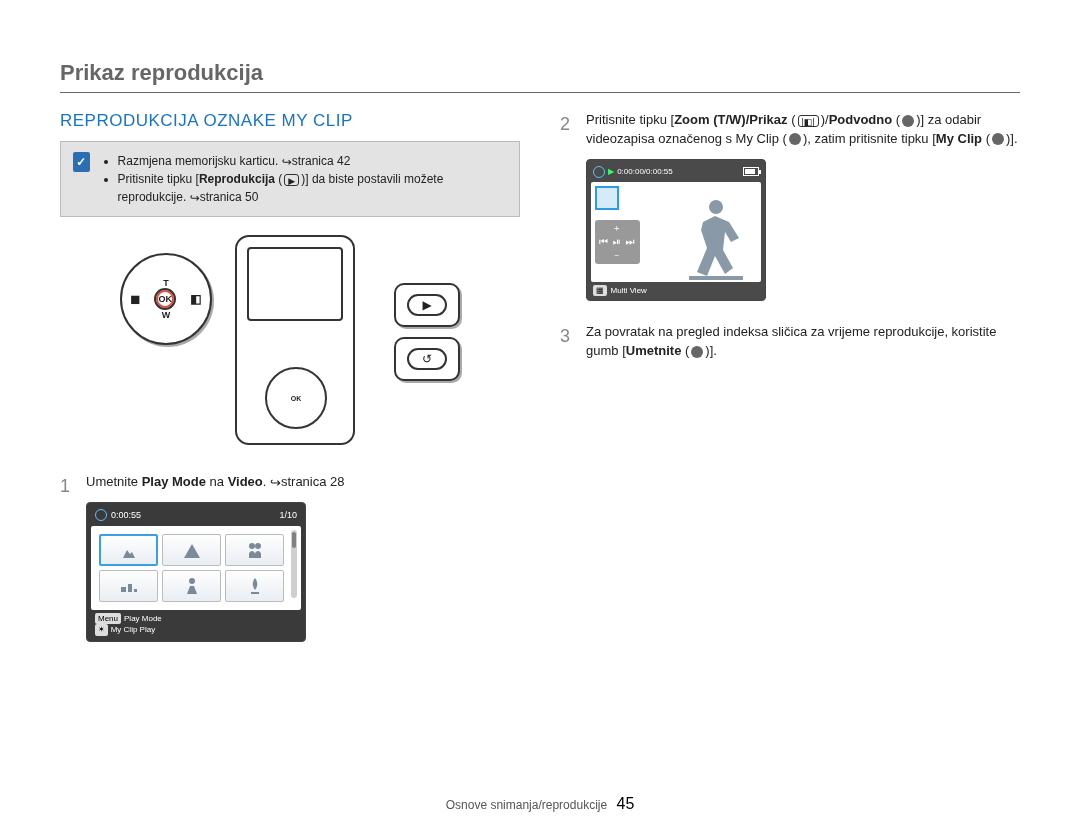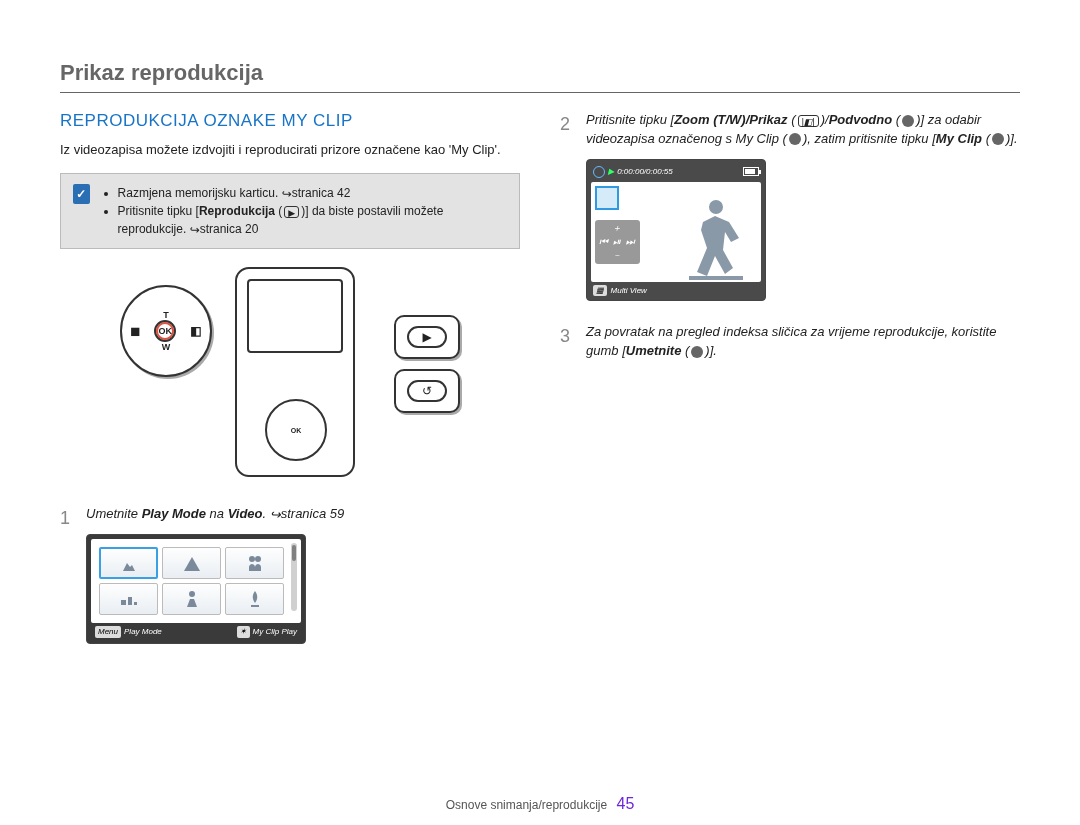--- a/index.html
+++ b/index.html
@@ -108,21 +108,21 @@
   .dpad-side { font-size:12px; }
   .callout-btn1 { right: 0; top: 48px; width: 66px; height: 44px; display:flex; align-items:center; justify-content:center; }
   .callout-btn2 { right: 0; top: 102px; width: 66px; height: 44px; display:flex; align-items:center; justify-content:center; }
   .pill-btn {
     width: 40px; height: 22px; border: 2px solid #333; border-radius: 12px;
     background:#fff; display:flex; align-items:center; justify-content:center;
     font-size:12px;
   }
   .step { display:flex; gap:12px; margin-bottom:10px; line-height:1.45; }
   .step-num { color:#888; font-size:18px; min-width:14px; }
-  .step-body { flex:1;font-style:italic; }
+  .step-body { flex:1; }
   .step-sub { list-style: none; padding-left: 0; margin-top:4px; }
   .step-sub li::before { content:"• "; }
   .inline-icon {
     display:inline-block; vertical-align:middle;
     border:1px solid #333; border-radius:3px;
     padding: 0 3px; font-size:9px; line-height:12px; height:12px;
     margin: 0 2px;
   }
   .inline-glyph {
     display:inline-block; vertical-align:middle;
@@ -150,21 +150,21 @@
   }
   .thumb {
     border:1px solid #bbb; border-radius:2px;
     height:32px; background:linear-gradient(#fefefe,#e9eef3);
     display:flex; align-items:center; justify-content:center;
     color:#7b8a9a;
   }
   .thumb.sel { border:2px solid #3aa0e6; }
   .gallery-bottom {
     display:flex; justify-content:space-between;
-    color:#fff; font-size:8px; padding:3px 4px 1px 4px;
+    color:#fff; font-size:8px; padding:3px 4px 1px 4px;flex-direction:column;
   }
   .gallery-bottom .lbl { display:flex; align-items:center; gap:3px; }
   .mini-btn { background:#ddd; color:#000; border-radius:2px; padding:0 3px; font-size:8px; }
   .scrollbar { grid-row: span 2; width:6px; background:#d0d0d0; border-radius:3px; justify-self:end; position:relative; height:68px; }
   .scrollbar::before { content:""; position:absolute; top:2px; left:1px; width:4px; height:16px; background:#808080; border-radius:2px; }
   
   .preview {
     margin-top: 10px;
     width: 180px;
     border:1px solid #444; border-radius:4px;
@@ -210,43 +210,42 @@
     display:inline-block;
   }
   .battery::after { content:""; position:absolute; right:-3px; top:2px; width:2px; height:4px; background:#fff; }
   .battery::before { content:""; position:absolute; left:1px; top:1px; width:10px; height:5px; background:#fff; }
   .footer {
     text-align:center;
     position:absolute;
     bottom:12px; left:0; right:0;
     font-size:12px; color:#555;
   }
-  .footer .pg { font-size:16px; color:#6d28d9; margin-left:6px; }
+  .footer .pg { font-size:16px; color:#000000; margin-left:6px; }
   .arrow { display:inline-block; transform:translateY(1px); }
 </style>
 </head>
 <body>
 
 <div class="section-title">Prikaz reprodukcija</div>
 <hr class="rule">
 
 <div class="columns">
 
   <div class="col-left">
     <div class="blue-heading">REPRODUKCIJA OZNAKE MY CLIP</div>
-    <div class="intro-text">Iz videozapisa možete izdvojiti i reproducirati prizore označene kao 'My Clip'.</div>
 
     <div class="note-box">
       <div class="note-icon">✓</div>
       <ul class="note-list">
         <li>
           <span>Razmjena memorijsku karticu. </span><span class="arrow">↪</span><span>stranica 42</span>
         </li>
         <li>
-          <span>Pritisnite tipku [</span><b>Reprodukcija</b><span> (</span><span class="inline-icon">▶</span><span>)] da biste postavili možete reprodukcije. </span><span class="arrow">↪</span><span>stranica 20</span>
+          <span>Pritisnite tipku [</span><b>Reprodukcija</b><span> (</span><span class="inline-icon">▶</span><span>)] da biste postavili možete reprodukcije. </span><span class="arrow">↪</span><span>stranica 50</span>
         </li>
       </ul>
     </div>
 
     <div class="camera-figure">
       <div class="cam-body">
         <div class="cam-screen"></div>
         <div class="cam-dpad-body">
           <span class="cam-ok-body">OK</span>
         </div>
@@ -264,23 +263,30 @@
         <div class="pill-btn">▶</div>
       </div>
       <div class="callout callout-btn2">
         <div class="pill-btn">↺</div>
       </div>
     </div>
 
     <div class="step">
       <div class="step-num">1</div>
       <div class="step-body">
-        <span>Umetnite </span><b>Play Mode</b><span> na </span><b>Video</b><span>. </span><span class="arrow">↪</span><span>stranica 59</span>
+        <span>Umetnite </span><b>Play Mode</b><span> na </span><b>Video</b><span>. </span><span class="arrow">↪</span><span>stranica 28</span>
 
         <div class="gallery">
+          <div class="gallery-top">
+            <span style="display:flex;align-items:center;gap:4px;">
+              <span class="globe-icon"></span>
+              <span>0:00:55</span>
+            </span>
+            <span>1/10</span>
+          </div>
           <div style="display:flex; gap:3px; background:#fff; border-radius:2px; padding:4px;">
             <div class="thumbs" style="flex:1;">
               <div class="thumb sel">
                   <svg width="24" height="24" viewBox="0 0 24 24">
                     <path fill="currentColor" d="M6 20l4-8 3 4 2-2 3 6z"></path>
                   </svg>
                 </div>
               <div class="thumb">
                   <svg width="24" height="24" viewBox="0 0 24 24">
                     <path fill="currentColor" d="M4 20 L12 6 L20 20 Z"></path>

